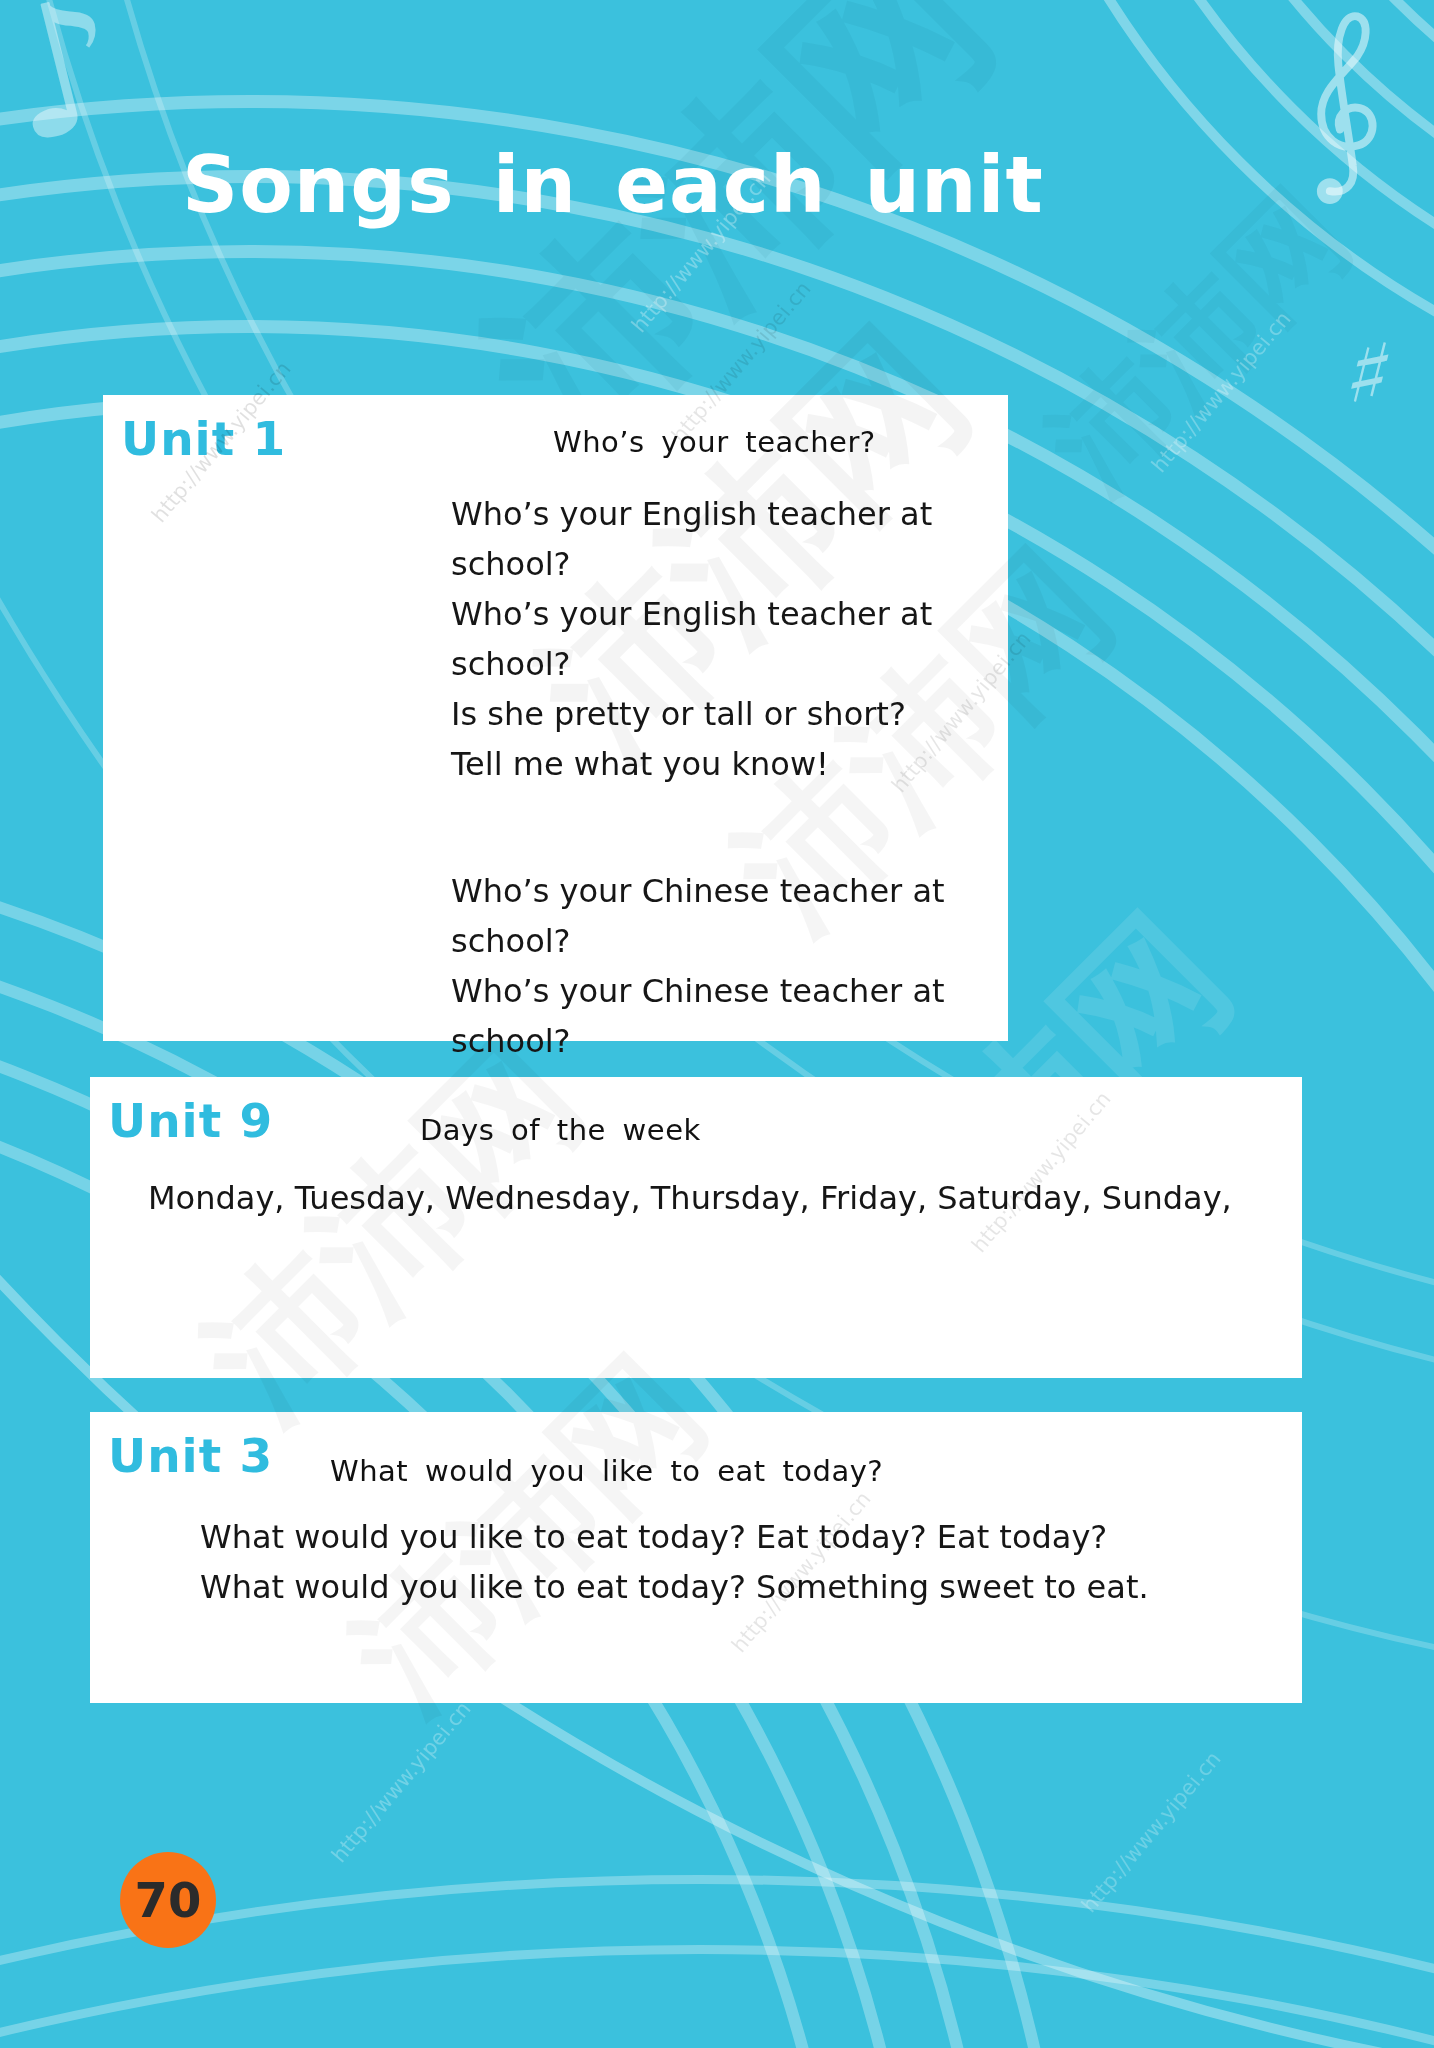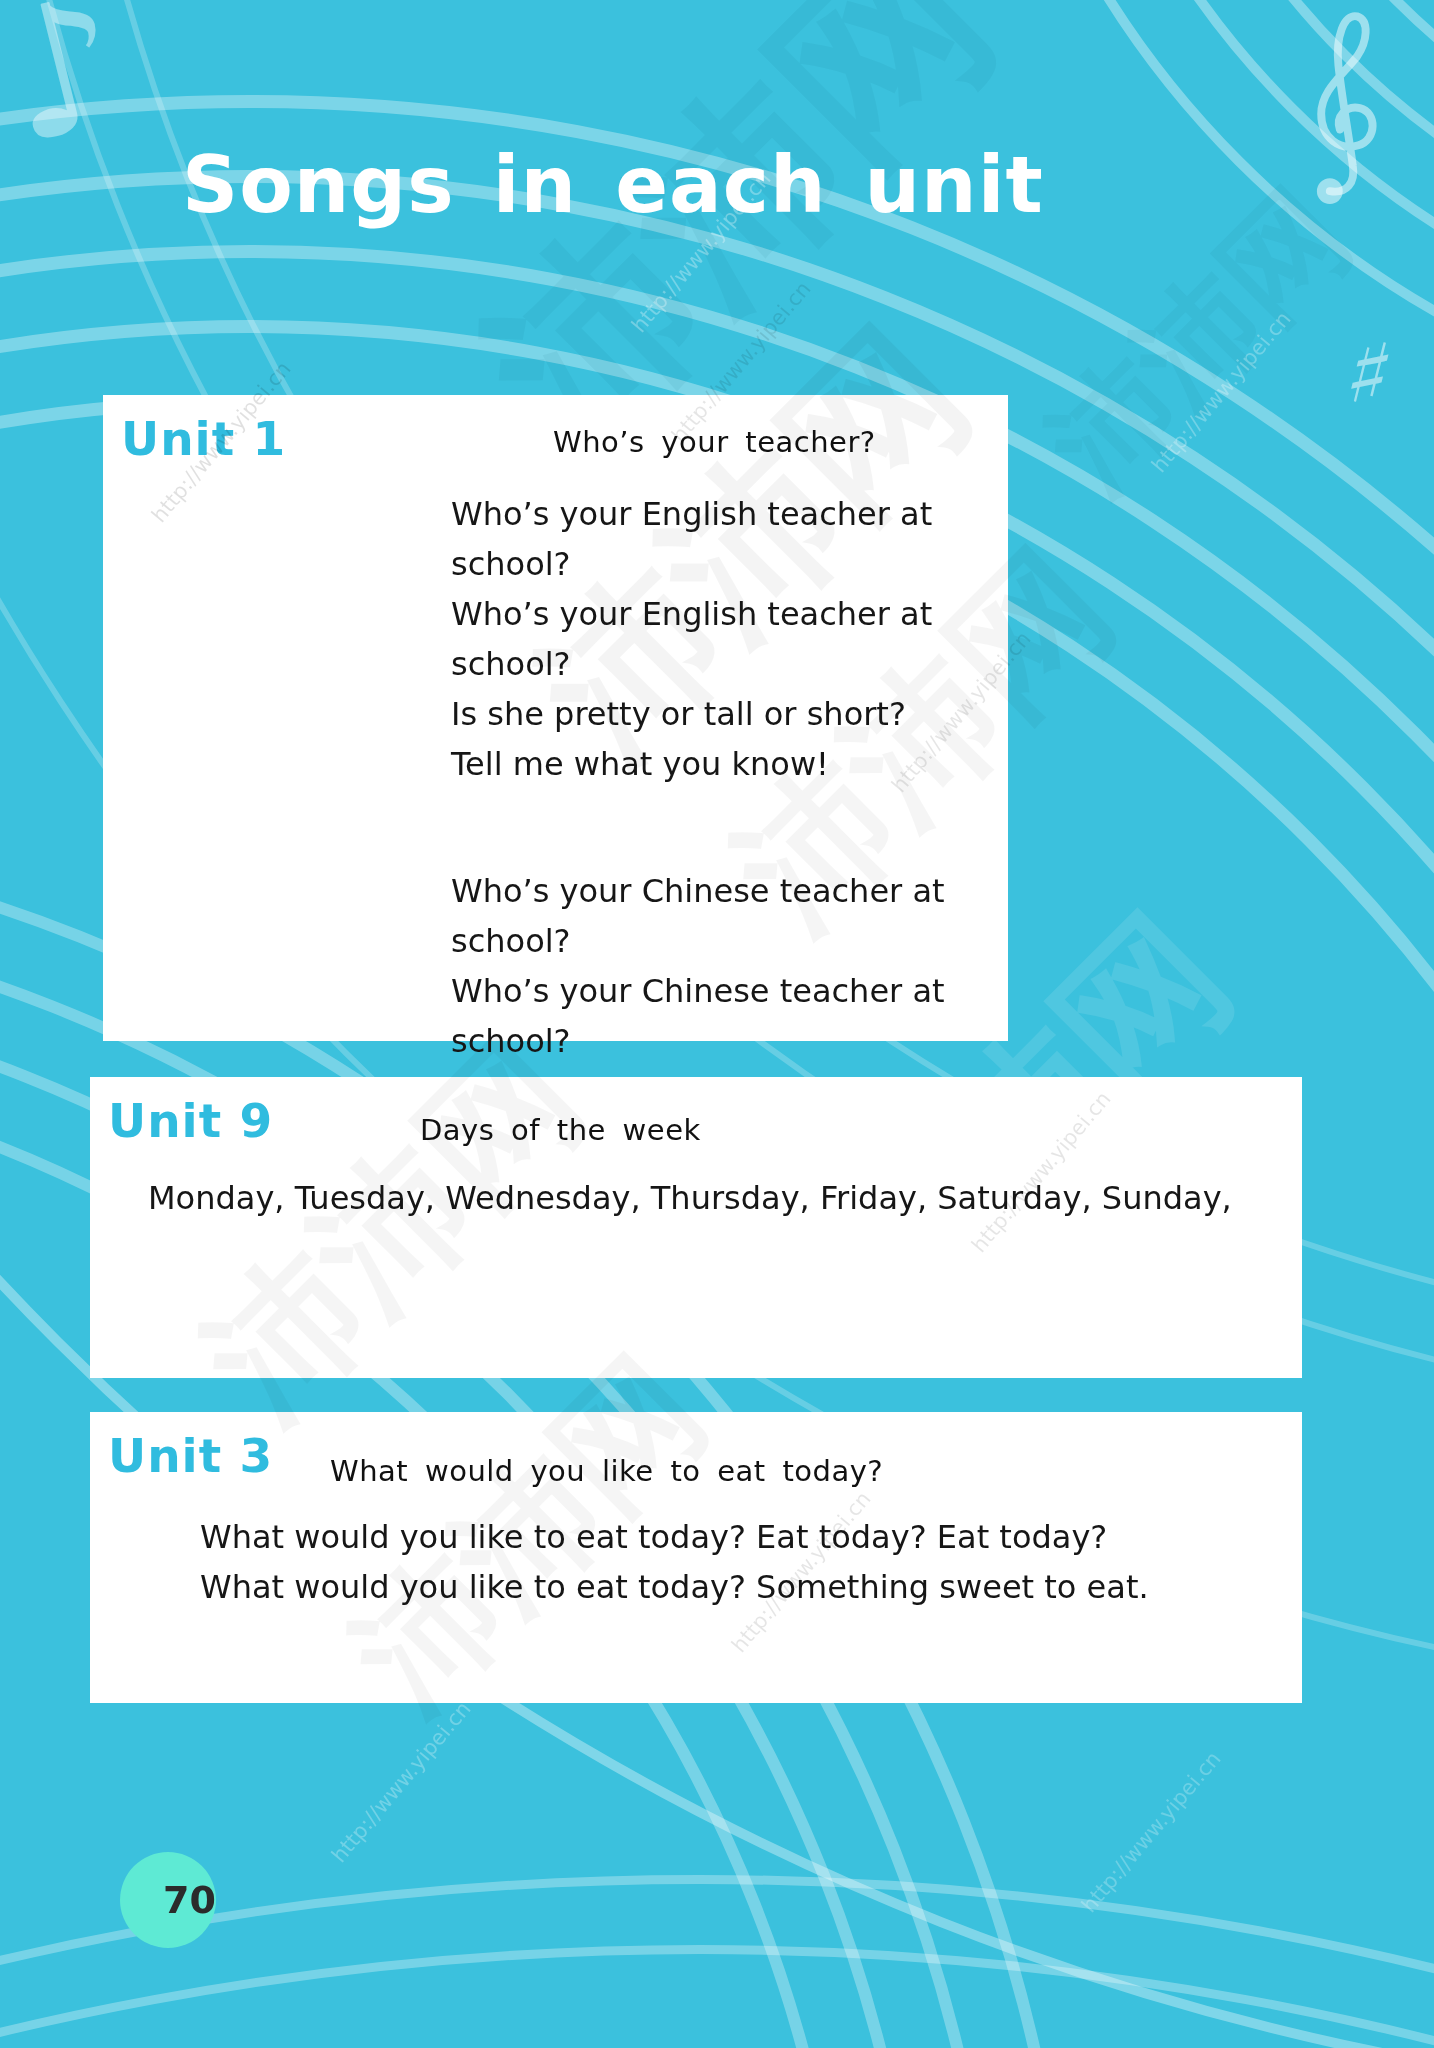--- a/index.html
+++ b/index.html
@@ -50,23 +50,23 @@
   .card2 .song-title { left:330px; top:36px; }
   .card3 .song-title { left:240px; top:42px; }
   .lyrics { position:absolute; color:#161616; font-size:32px; }
   .card1 .lyrics { left:348px; top:94px;  line-height:50px; }
   .card2 .lyrics { left:58px;  top:95px;  line-height:52px; }
   .card3 .lyrics { left:110px; top:100px; line-height:50px; }
   .verse + .verse { margin-top:77px; }
   
   .page-num {
     position:absolute; left:120px; top:1852px; width:96px; height:96px;
-    border-radius:50%; background:#5eead4;
-    display:flex; align-items:center; justify-content:flex-end;
-    font-size:38px; font-weight:bold; color:#2b2b2b;
+    border-radius:50%; background:#f97316;
+    display:flex; align-items:center; justify-content:center;
+    font-size:48px; font-weight:bold; color:#2b2b2b;
   }
 </style>
 </head>
 <body>
 
 <div class="page">
 
   <div>
 
     <i class="arc arcA" style="left:-1255px;top:395px;width:3010px;height:3010px"></i>

